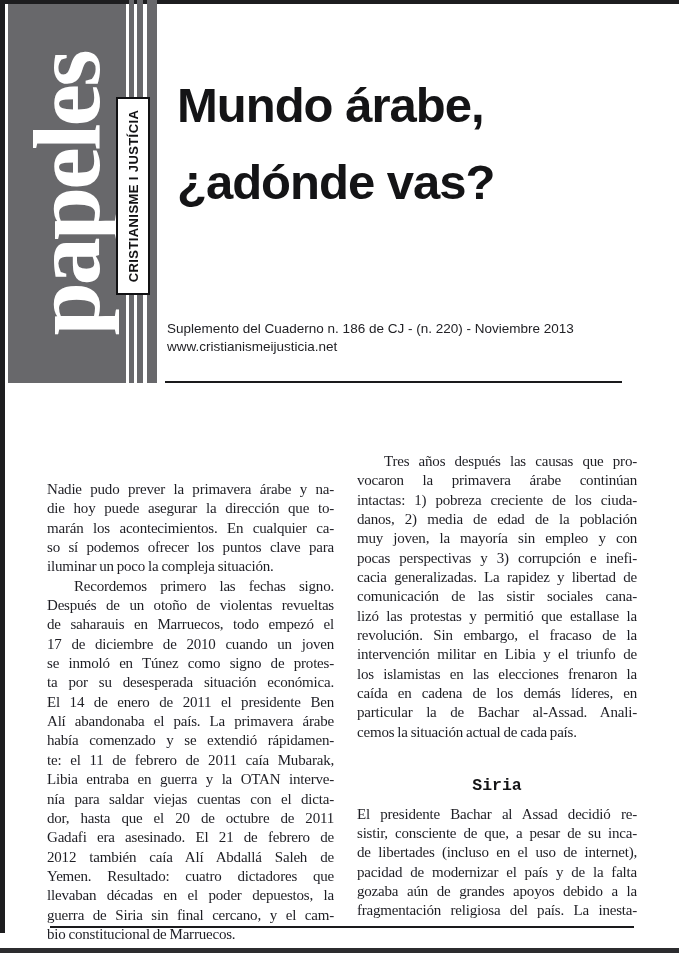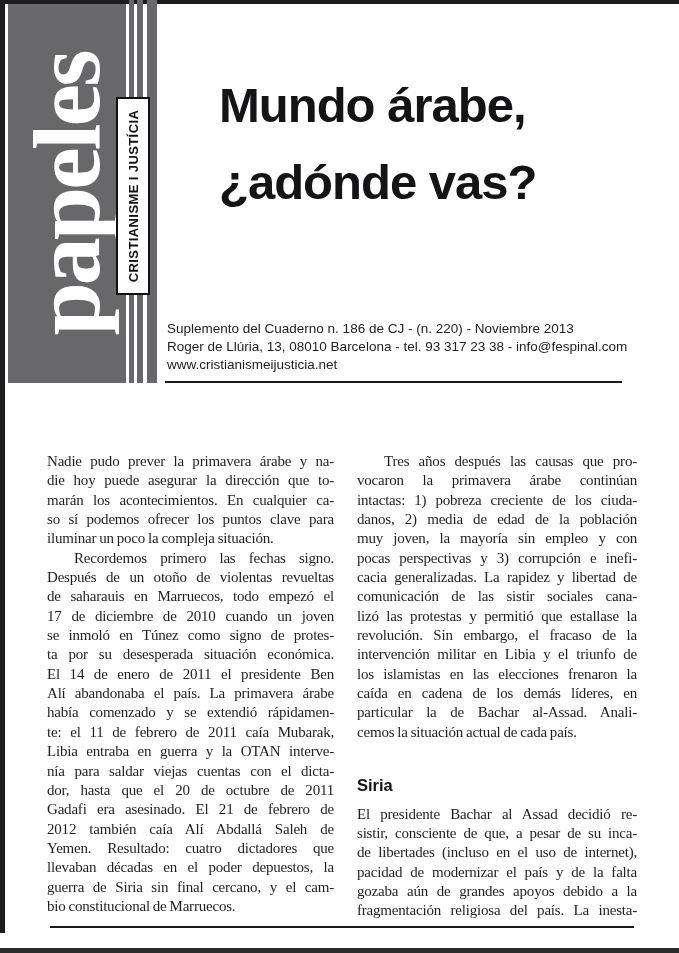--- a/index.html
+++ b/index.html
@@ -44,21 +44,21 @@
     color:#111113; white-space:nowrap;
   }
 
   
   .doc-title {
     position:absolute; left:177px; top:67px; margin:0;
     font-family:"Liberation Sans", sans-serif;
     font-weight:700; font-size:49px; line-height:77px; letter-spacing:-1px;
     color:#141416; white-space:nowrap;
   }
-  .doc-title span { display:block;margin-left:42px; }
+  .doc-title span { display:block; }
 
   
   .masthead-info {
     position:absolute; left:167px; top:320px; width:470px;
     font-family:"Liberation Sans", sans-serif;
     font-size:13.5px; line-height:18px; color:#222226;
   }
   .masthead-info b { font-weight:400; }
 
   .rule { position:absolute; background:#1a1a1c; height:2px; }
@@ -66,30 +66,30 @@
   .rule-bottom   { left:50px;  top:926px; width:584px; }
 
   
   .column {
     position:absolute; top:452px;
     font-family:"Liberation Serif", serif;
     font-size:15px; line-height:19.35px;
     letter-spacing:-0.2px; word-spacing:-0.6px;
     color:#1e1e24;
   }
-  .column-left  { left:47px;  width:287px; }
+  .column-left  { left:47px;  width:287px;margin-top:28px; }
   .column-right { left:357px; width:280px; }
   .para { margin:0; }
   .line { text-align:justify; text-align-last:justify; }
   .line.flush { text-align-last:left; }
   .line.indent { text-indent:27px; }
   .section-heading {
-    font-family:Liberation Sans, sans-serif;
+    font-family:Liberation Mono, monospace;
     font-weight:700; font-size:16.5px; color:#141416;
-    margin:34px 0 9px 0; letter-spacing:0;
+    margin:34px 0 9px 0; letter-spacing:0;text-align:center;
   }
 </style>
 </head>
 <body>
 
 <div class="top-bar"></div>
 <div class="left-strip"></div>
 <div class="bottom-bar"></div>
 
 <div class="brand-block">
@@ -103,21 +103,20 @@
   <div class="org-text">CRISTIANISME I JUSTÍCIA</div>
 </div>
 
 <h1 class="doc-title">
   <span>Mundo árabe,</span>
   <span>¿adónde vas?</span>
 </h1>
 
 <div class="masthead-info">
   <div><b>Suplemento del Cuaderno n. 186 de CJ</b><span> - (n. 220) - Noviembre 2013</span></div>
-  <div>Roger de Llúria, 13, 08010 Barcelona - tel. 93 317 23 38 - info@fespinal.com</div>
   <div>www.cristianismeijusticia.net</div>
 </div>
 
 <div class="rule rule-masthead"></div>
 
 <div class="column column-left">
     <div class="para">
       <div class="line">Nadie pudo prever la primavera árabe y na-</div>
       <div class="line">die hoy puede asegurar la dirección que to-</div>
       <div class="line">marán los acontecimientos. En cualquier ca-</div>

